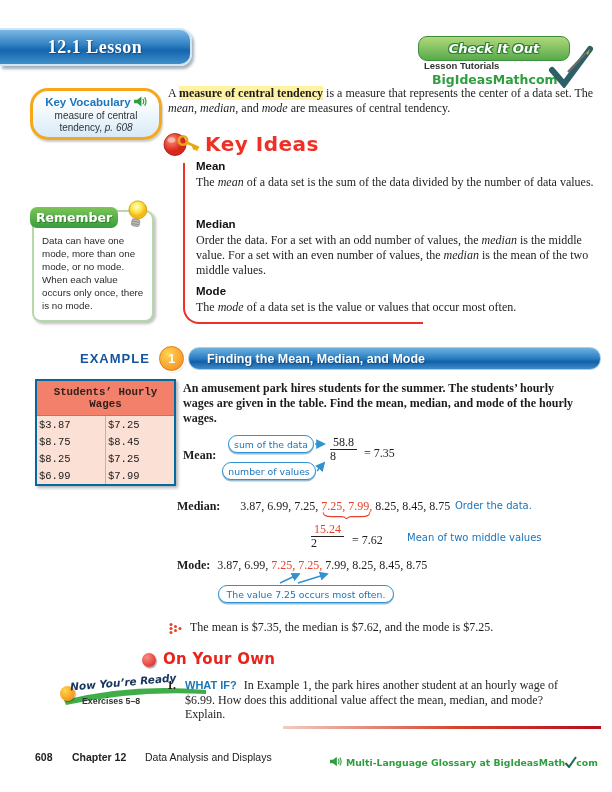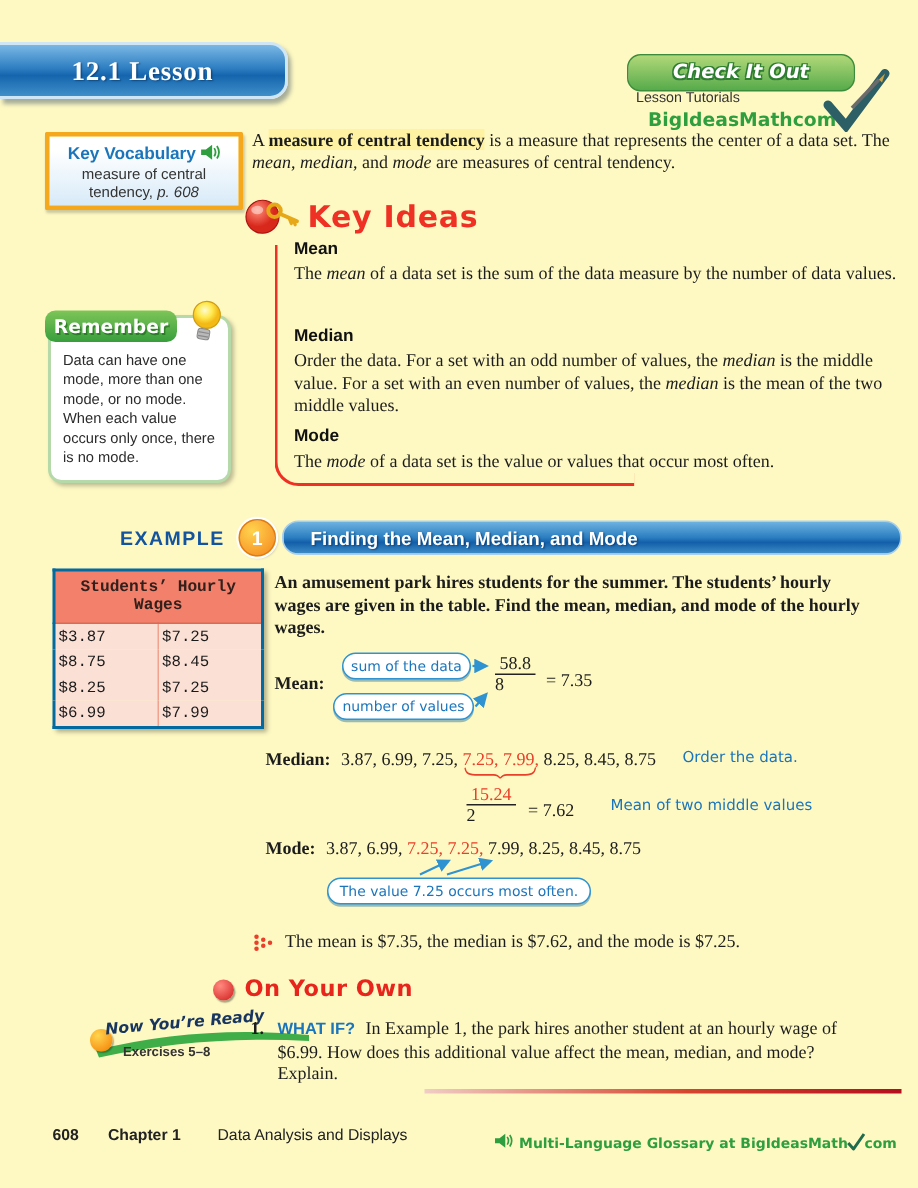--- a/index.html
+++ b/index.html
@@ -1,16 +1,16 @@
 <!DOCTYPE html>
 <html><head>
 <meta charset="utf-8">
 <style>
   html,body{margin:0;padding:0;background:#e9e9e9;}
-  #page{position:relative;width:612px;height:792px;background:#fef9c3;overflow:hidden;
+  #page{position:relative;width:612px;height:792px;background:#ffffff;overflow:hidden;
         font-family:"Liberation Serif",serif;color:#1c1c1c;margin:0 auto;}
   .abs{position:absolute;}
   .sans{font-family:"Liberation Sans",sans-serif;}
   .comic{font-family:"DejaVu Sans",sans-serif;}
   .it{font-style:italic;}
   .b{font-weight:bold;}
 
   
   .lesson-banner{left:0;top:28px;width:190px;height:34px;
     background:linear-gradient(to bottom,#7ab8e4 0%,#2f7fc2 45%,#1565ae 60%,#3f8fc9 100%);
@@ -20,28 +20,28 @@
   .lesson-banner span{color:#fff;font-size:18px;font-weight:bold;letter-spacing:.5px;
     text-shadow:1px 1px 1px rgba(0,40,80,.5);}
 
   
   .cio{left:418px;top:36px;width:186px;height:54px;}
   .cio-title{position:absolute;left:0;top:0;width:150px;height:23px;
     background:linear-gradient(to bottom,#b1d879,#57ab4b);border:1px solid #3c8c3c;border-radius:9px;
     display:flex;align-items:center;justify-content:center;
     color:#fff;font-size:13px;font-weight:bold;font-style:italic;
     text-shadow:-1px -1px 0 #2f7d32,1px -1px 0 #2f7d32,-1px 1px 0 #2f7d32,1px 1px 0 #2f7d32;}
-  .cio-sub{position:absolute;left:6px;top:24px;font-size:9.5px;font-weight:normal;color:#333;}
+  .cio-sub{position:absolute;left:6px;top:24px;font-size:9.5px;font-weight:bold;color:#333;}
   .cio-site{position:absolute;left:14px;top:36px;font-size:12.5px;font-weight:bold;color:#2e9e3e;}
   .cio-check{position:absolute;left:126px;top:8px;}
 
   
   .kv{left:30px;top:88px;width:132px;height:52px;
     background:linear-gradient(to bottom,#ffffff 20%,#d7eaf8 100%);
-    border:3px solid #f5a81c;border-radius:1px;box-shadow:1px 2px 2px rgba(0,0,0,.2);
+    border:3px solid #f5a81c;border-radius:18px;box-shadow:1px 2px 2px rgba(0,0,0,.2);
     text-align:center;padding-top:5px;box-sizing:border-box;}
   .kv-title{color:#1b75bb;font-weight:bold;font-size:11.5px;}
   .kv-term{font-size:10px;color:#333;line-height:12px;margin-top:2px;}
 
   
   .ki-title{left:205px;top:132px;font-size:20px;font-weight:bold;color:#ee3124;letter-spacing:.5px;}
   .ki-border{left:183px;top:163px;width:238px;height:159px;
     border-left:2.5px solid #ee3124;border-bottom:2.5px solid #ee3124;border-bottom-left-radius:16px;}
   .def-head{left:196px;font-size:11.5px;font-weight:bold;color:#111;}
   .def-text{left:196px;width:404px;font-size:12px;line-height:15px;}
@@ -168,21 +168,21 @@
     <circle cx="20" cy="9.5" r="4.2" fill="none" stroke="#e6a817" stroke-width="2.6"></circle>
     <path d="M23.5,11.5 L35,16.5" stroke="#e6a817" stroke-width="2.6" stroke-linecap="round"></path>
     <path d="M30,15 l1.2,3 M32.8,16.2 l1,2.6" stroke="#e6a817" stroke-width="2.2" stroke-linecap="round"></path>
   </svg>
   <div class="abs ki-title comic">Key Ideas</div>
 
   <div class="abs ki-border"></div>
 
   <div class="abs def-head sans" style="top:160px;">Mean</div>
   <div class="abs def-text" style="top:175px;">
-    <span>The </span><span class="it">mean</span><span> of a data set is the sum of the data measure by the number of data values.</span>
+    <span>The </span><span class="it">mean</span><span> of a data set is the sum of the data divided by the number of data values.</span>
   </div>
   <div class="abs def-head sans" style="top:218px;">Median</div>
   <div class="abs def-text" style="top:233px;">
     <span>Order the data. For a set with an odd number of values, the </span><span class="it">median</span><span> is the middle value. For a set with an even number of values, the </span><span class="it">median</span><span> is the mean of the two middle values.</span>
   </div>
   <div class="abs def-head sans" style="top:285px;">Mode</div>
   <div class="abs def-text" style="top:300px;">
     <span>The </span><span class="it">mode</span><span> of a data set is the value or values that occur most often.</span>
   </div>
 
@@ -243,21 +243,21 @@
   <div class="abs callout" style="left:228px;top:435px;width:86px;height:18px;">sum of the data</div>
   <div class="abs callout" style="left:222px;top:462px;width:94px;height:18px;">number of values</div>
   <div class="abs frac" style="left:330px;top:437px;">
     <span class="fnum">58.8</span>
     <span class="fden">8</span>
   </div>
   <div class="abs numline" style="left:364px;top:446px;">= 7.35</div>
 
   <div class="abs numline" style="left:177px;top:499px;width:420px;">
     <span class="mlabel">Median:</span>
-    <span style="margin-left:4px;">3.87, 6.99, 7.25, </span><span class="red brace-wrap"><span>7.25, 7.99,</span><svg viewBox="0 0 100 10" preserveAspectRatio="none">
+    <span style="margin-left:17px;">3.87, 6.99, 7.25, </span><span class="red brace-wrap"><span>7.25, 7.99,</span><svg viewBox="0 0 100 10" preserveAspectRatio="none">
           <path d="M2,1 C3,6 8,7 20,7 L41,7 C46,7 48,8 50,10 C52,8 54,7 59,7 L80,7 C92,7 97,6 98,1" fill="none" stroke="#e8402a" stroke-width="1.6"></path>
         </svg></span><span> 8.25, 8.45, 8.75</span>
   </div>
   <div class="abs bluenote" style="left:455px;top:500px;">Order the data.</div>
   <div class="abs frac" style="left:311px;top:524px;">
     <span class="fnum red">15.24</span>
     <span class="fden">2</span>
   </div>
   <div class="abs numline" style="left:352px;top:533px;">= 7.62</div>
   <div class="abs bluenote" style="left:407px;top:532px;">Mean of two middle values</div>
@@ -294,21 +294,21 @@
 
   <div class="abs q-num">1.</div>
   <div class="abs question">
     <span class="whatif">WHAT IF?</span>
     <span style="margin-left:4px;">In Example 1, the park hires another student at an hourly wage of $6.99. How does this additional value affect the mean, median, and mode? Explain.</span>
   </div>
 
   <div class="abs red-rule"></div>
 
   <div class="abs foot b" style="left:35px;">608</div>
-  <div class="abs foot b" style="left:72px;">Chapter 1</div>
+  <div class="abs foot b" style="left:72px;">Chapter 12</div>
   <div class="abs foot" style="left:145px;">Data Analysis and Displays</div>
   <div class="abs" style="left:330px;top:752px;">
     <svg width="12" height="11" viewBox="0 0 14 12" style="vertical-align:-1px;">
       <polygon points="0,4 3.5,4 8,0.5 8,11.5 3.5,8 0,8" fill="#2e9e3e"></polygon>
       <path d="M9.5,3 Q11.5,6 9.5,9 M11.5,1.5 Q14.5,6 11.5,10.5" fill="none" stroke="#2e9e3e" stroke-width="1.3"></path>
     </svg>
     <span class="foot-glossary"><span>Multi-Language Glossary at </span><span>BigIdeasMath</span><svg width="13" height="12" viewBox="0 0 13 12" style="vertical-align:-2px;margin:0 -1px;">
           <path d="M1.5,7 L5,11 L12,1" fill="none" stroke="#1f6b4e" stroke-width="2"></path>
         </svg><span>com</span></span>
   </div>

